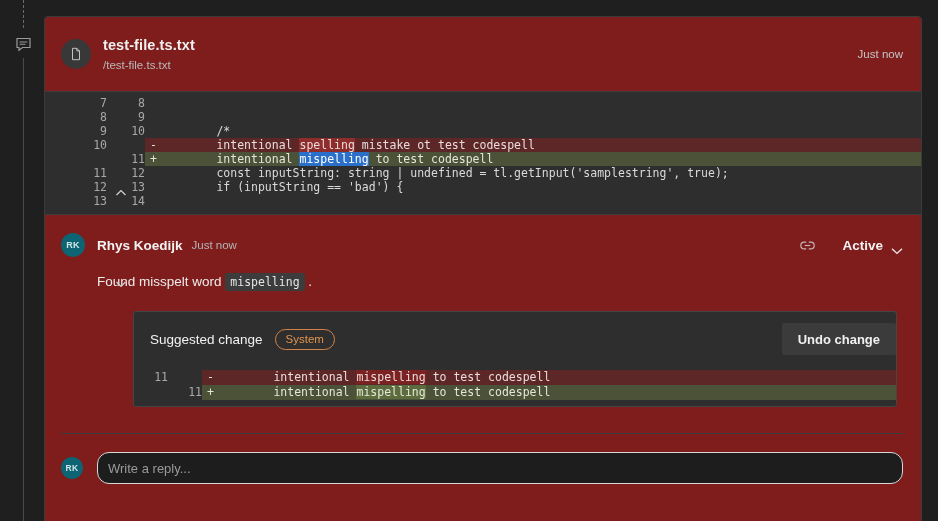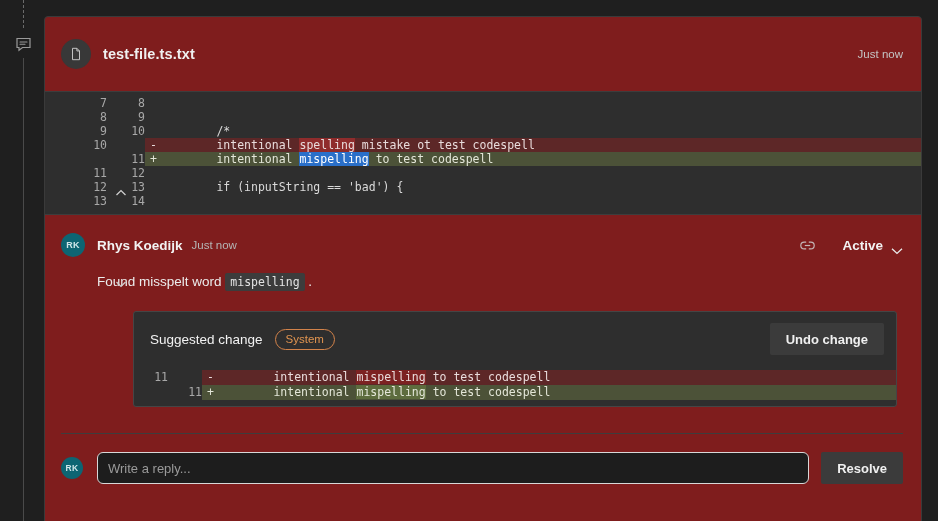--- a/index.html
+++ b/index.html
@@ -89,21 +89,21 @@
   .sugg{
     margin:20px 6px 0 72px;border:1px solid #454545;border-radius:3px;
     background:#2e2e2e;overflow:hidden;
   }
   .sugg-head{display:flex;align-items:center;height:54px;padding:0 0 0 16px;}
   .sugg-title{font-size:13.5px;font-weight:normal;color:#f2f2f2;}
   .pill{
     margin-left:12px;border:1px solid #d3834a;border-radius:11px;
     color:#e09450;font-size:11.5px;padding:2px 10px 3px;line-height:14px;
   }
-  .sugg-actions{margin-left:auto;display:flex;align-items:center;padding-right:12px;}
+  .sugg-actions{margin-left:auto;display:flex;align-items:center;padding-right:0;}
   .btn{
     font-family:"Liberation Sans",sans-serif;font-size:13px;font-weight:bold;
     border:none;cursor:pointer;height:32px;padding:0 16px;border-radius:2px;
   }
   .btn-sec{background:#3b3b3b;color:#f0f0f0;}
   .btn-pri{background:#0f76d4;color:#ffffff;margin-left:10px;margin-right:0;}
   .sugg-diff{padding:4px 0 6px 0;}
   .sugg-diff .drow{height:15px;line-height:15px;}
   .sugg-diff .ln{width:34px;}
   .sugg-diff .ln.a{width:34px;}
@@ -112,21 +112,21 @@
   .wh-add2{background:#5d6c3e;}
 
   
   .reply-sep{margin-top:26px;height:1px;background:#3d3d3d;}
   .reply{display:flex;align-items:center;padding:18px 18px 0 16px;}
   .reply .avatar{width:22px;height:22px;font-size:8.5px;}
   .reply-input{
     flex:1 1 auto;margin-left:14px;height:32px;box-sizing:border-box;
     background:#1d1d1d;border:1px solid #d8d8d8;color:#e8e8e8;
     font-family:"Liberation Sans",sans-serif;font-size:13px;padding:0 10px;
-    outline:none;border-radius:6px;
+    outline:none;border-radius:12px;
   }
   .reply-input::placeholder{color:#9a9a9a;}
   .btn-resolve{background:#3b3b3b;color:#f0f0f0;margin-left:12px;}
 </style>
 </head>
 <body>
 
 <div class="root">
 
   <div class="rail">
@@ -144,20 +144,21 @@
 
     <div class="file-head">
       <div class="file-icon-wrap">
         <svg viewBox="0 0 16 16" width="14" height="14" aria-hidden="true">
           <path d="M4 1.5h5l3 3v10H4z" fill="none" stroke="#c9c9c9" stroke-width="1.1"></path>
           <path d="M9 1.5v3h3" fill="none" stroke="#c9c9c9" stroke-width="1.1"></path>
         </svg>
       </div>
       <div class="file-meta">
         <div class="file-name">test-file.ts.txt</div>
+        <div class="file-path">/test-file.ts.txt</div>
       </div>
       <div class="file-time">Just now</div>
     </div>
     <div class="hr"></div>
 
     <div class="diff">
       <div class="chev up">
         <svg viewBox="0 0 16 16" width="16" height="16" aria-hidden="true">
           <path d="M3.5 10L8 5.6 12.5 10" fill="none" stroke="#cfcfcf" stroke-width="1.3"></path>
         </svg>
@@ -166,21 +167,21 @@
         <svg viewBox="0 0 16 16" width="16" height="16" aria-hidden="true">
           <path d="M3.5 6L8 10.4 12.5 6" fill="none" stroke="#cfcfcf" stroke-width="1.3"></path>
         </svg>
       </div>
       <div id="diff-rows">
           <div class="drow ctx"><span class="ln a">7</span><span class="ln b">8</span><span class="sign"></span></div>
           <div class="drow ctx"><span class="ln a">8</span><span class="ln b">9</span><span class="sign"></span><span class="code"></span></div>
           <div class="drow ctx"><span class="ln a">9</span><span class="ln b">10</span><span class="sign"></span><span class="code">        /*</span></div>
           <div class="drow del"><span class="ln a">10</span><span class="ln b"></span><span class="sign">-</span><span class="code">        intentional <span class="wh-del">spelling</span> mistake ot test codespell</span></div>
           <div class="drow add"><span class="ln a"></span><span class="ln b">11</span><span class="sign">+</span><span class="code">        intentional <span class="wh-add-sel">mispelling</span> to test codespell</span></div>
-          <div class="drow ctx"><span class="ln a">11</span><span class="ln b">12</span><span class="sign"></span></div>
+          <div class="drow ctx"><span class="ln a">11</span><span class="ln b">12</span><span class="sign"></span><span class="code">        const inputString: string | undefined = tl.getInput('samplestring', true);</span></div>
           <div class="drow ctx"><span class="ln a">12</span><span class="ln b">13</span><span class="sign"></span><span class="code">        if (inputString == 'bad') {</span></div>
           <div class="drow ctx"><span class="ln a">13</span><span class="ln b">14</span><span class="sign"></span></div>
         </div>
     </div>
     <div class="hr"></div>
 
     <div class="comment">
       <div class="c-head">
         <div class="avatar">RK</div>
         <div class="c-author">Rhys Koedijk</div>
@@ -224,17 +225,16 @@
             </div>
         </div>
       </div>
 
       <div class="reply-sep"></div>
     </div>
 
     <div class="reply">
       <div class="avatar">RK</div>
       <input class="reply-input" type="text" placeholder="Write a reply..." style="">
-      <button class="btn btn-resolve">Resolve</button>
     </div>
 
   </div>
 </div>
 
 </body></html>

